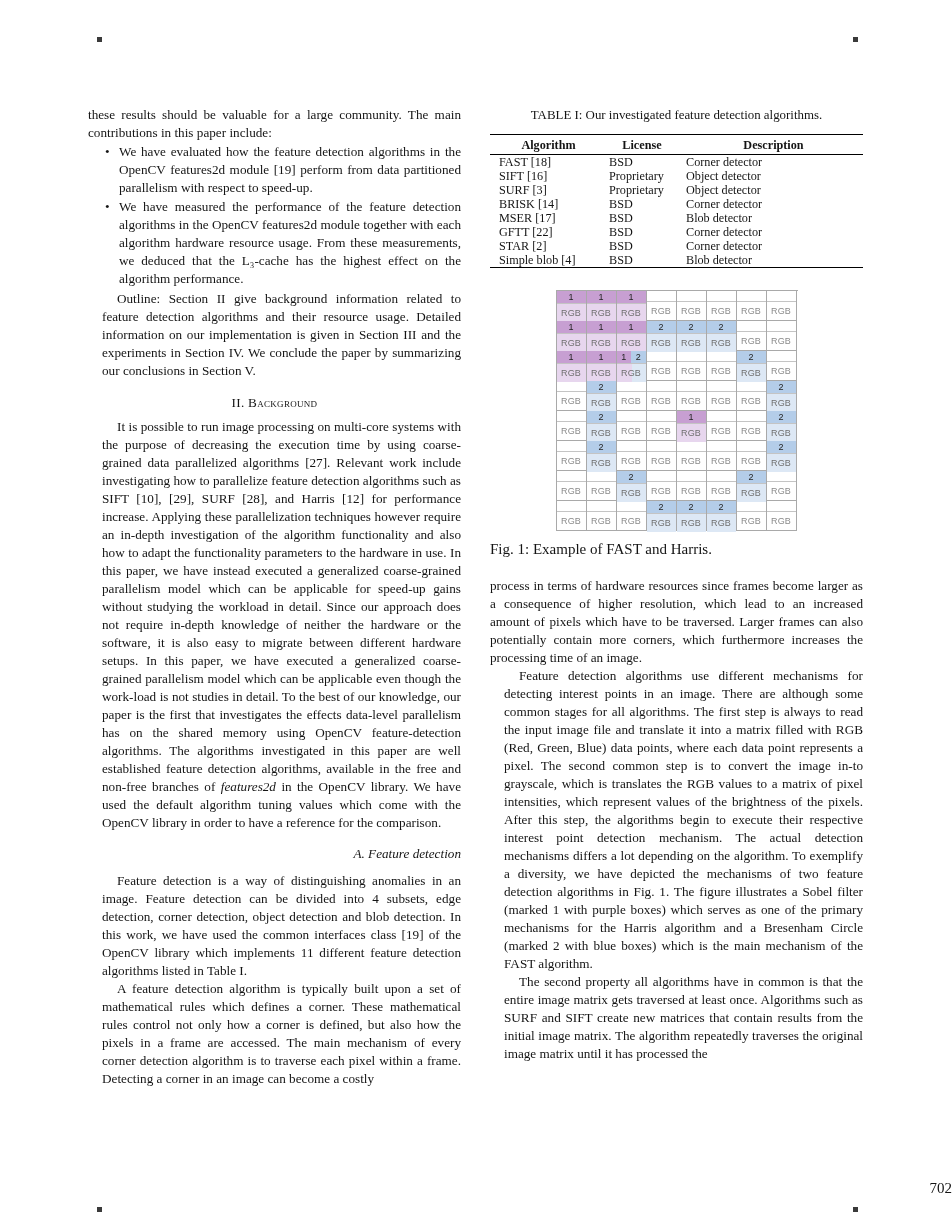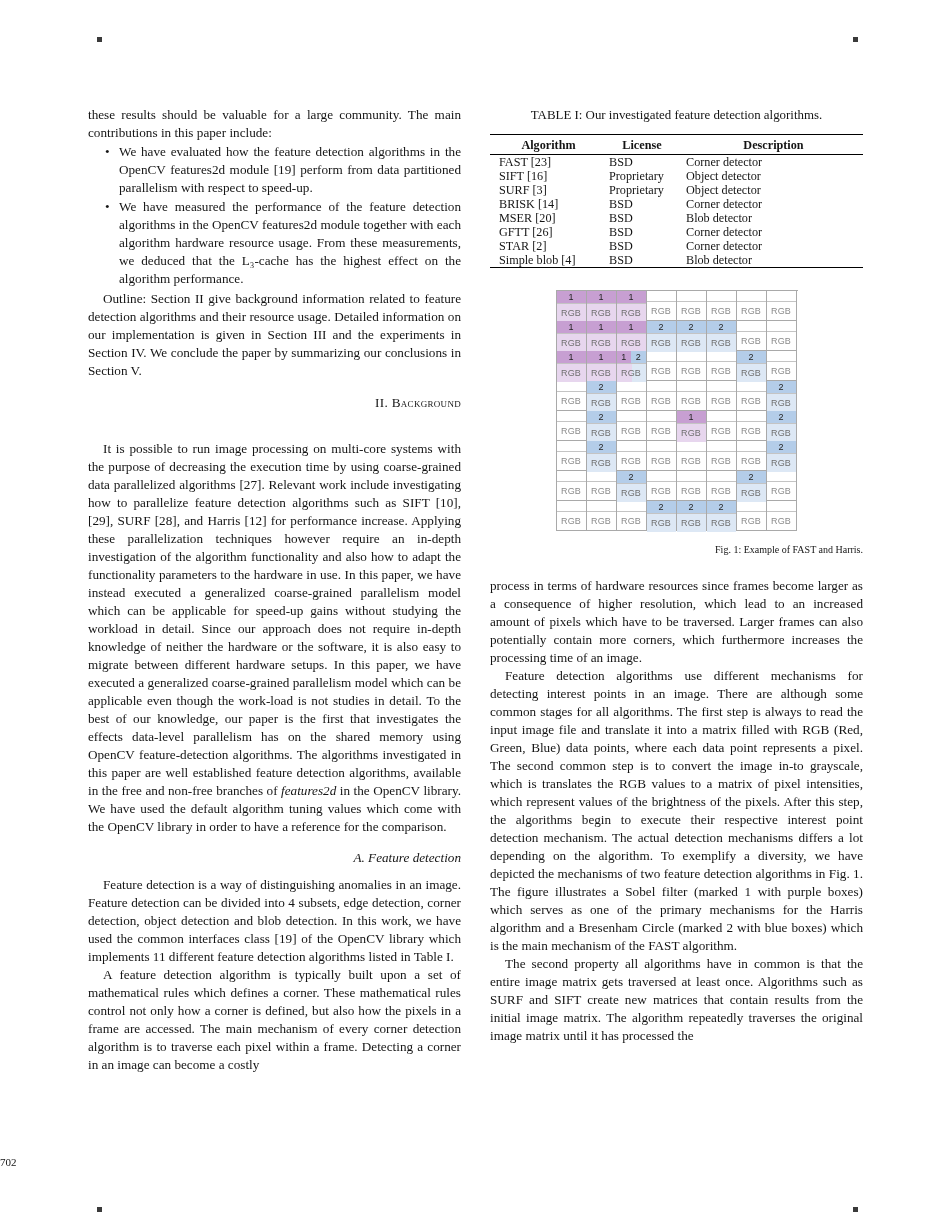--- a/index.html
+++ b/index.html
@@ -14,30 +14,30 @@
   .corner-mark { position: absolute; width: 5px; height: 5px; background: #3a3a3a; }
   .corner-mark.tl { left: 97px;  top: 37px; }
   .corner-mark.tr { left: 853px; top: 37px; }
   .corner-mark.bl { left: 97px;  top: 1207px; }
   .corner-mark.br { left: 853px; top: 1207px; }
 
   .columns { position: absolute; top: 106px; left: 88px; display: flex; gap: 29px; }
   .col { width: 373px; font-size: 13.2px; line-height: 18px; text-align: justify; }
 
   p { margin: 0; }
-  p.indent { text-indent: 15px; }
+  p.indent { text-indent: 15px; margin-left: 14px; }
 
   .bullets { list-style: none; margin: 0 0 2px 0; padding-left: 31px; }
   .bullets li { position: relative; margin: 1px 0; }
   .bullets li::before { content: "\2022"; position: absolute; left: -14px; top: 0; }
 
   .sec-heading {
-    text-align: right; font-weight: normal; font-size: 13.2px;
+    text-align: center; font-weight: normal; font-size: 13.2px;
     font-variant: small-caps; letter-spacing: 0.3px;
-    margin: 14px 0 28px 0; text-indent: 0;
+    margin: 14px 0 6px 0; text-indent: 0;
   }
   .subsec-heading {
     font-weight: normal; font-style: italic; font-size: 13.2px;
     text-align: right; margin: 13px 0 9px 0;
   }
 
   .table-caption { text-align: center; font-size: 12.9px; line-height: 17px; margin: 1px 0 10px 0; }
   table.algo {
     width: 100%; border-collapse: collapse;
     font-size: 12.2px; line-height: 14px;
@@ -75,23 +75,23 @@
   .m1 .marker { background: var(--sobel-label); }
   .m1 .rgbtxt { background: var(--sobel-cell); color: #6f6f6f; }
   .m2 .marker { background: var(--circle-label); }
   .m2 .rgbtxt { background: var(--circle-cell); color: #6f6f6f; }
   .m12 .marker { padding: 0; }
   .m12 .marker .half { flex: 1; display: flex; align-items: center; justify-content: center; height: 100%; }
   .m12 .marker .h1 { background: var(--sobel-label); }
   .m12 .marker .h2 { background: var(--circle-label); }
   .m12 .rgbtxt { background: linear-gradient(to right, var(--sobel-cell) 50%, var(--circle-cell) 50%); color: #6f6f6f; }
 
-  .fig-caption { text-align: right; font-size: 10px; line-height: 17px; margin: 10px 0 19px 0; }
-
-  .footer { position: absolute; top: 1156px; left: 0; width: 100%; text-align: left; font-size: 11px; color: #141414; }
+  .fig-caption { text-align: left; font-size: 15px; line-height: 17px; margin: 10px 0 19px 0; }
+
+  .footer { position: absolute; top: 1180px; left: 0; width: 100%; text-align: right; font-size: 15px; color: #141414; }
 </style>
 </head>
 <body>
 
 <div class="page">
 
   <div class="corner-mark tl"></div>
   <div class="corner-mark tr"></div>
   <div class="corner-mark bl"></div>
   <div class="corner-mark br"></div>
@@ -117,46 +117,46 @@
       <table class="algo">
         <thead>
           <tr>
             <th>Algorithm</th>
             <th>License</th>
             <th>Description</th>
           </tr>
         </thead>
         <tbody>
             <tr>
-              <td>FAST [23]</td>
+              <td>FAST [18]</td>
               <td>BSD</td>
               <td>Corner detector</td>
             </tr>
             <tr>
               <td>SIFT [16]</td>
               <td>Proprietary</td>
               <td>Object detector</td>
             </tr>
             <tr>
               <td>SURF [3]</td>
               <td>Proprietary</td>
               <td>Object detector</td>
             </tr>
             <tr>
               <td>BRISK [14]</td>
               <td>BSD</td>
               <td>Corner detector</td>
             </tr>
             <tr>
-              <td>MSER [20]</td>
+              <td>MSER [17]</td>
               <td>BSD</td>
               <td>Blob detector</td>
             </tr>
             <tr>
-              <td>GFTT [26]</td>
+              <td>GFTT [22]</td>
               <td>BSD</td>
               <td>Corner detector</td>
             </tr>
             <tr>
               <td>STAR [2]</td>
               <td>BSD</td>
               <td>Corner detector</td>
             </tr>
             <tr>
               <td>Simple blob [4]</td>

